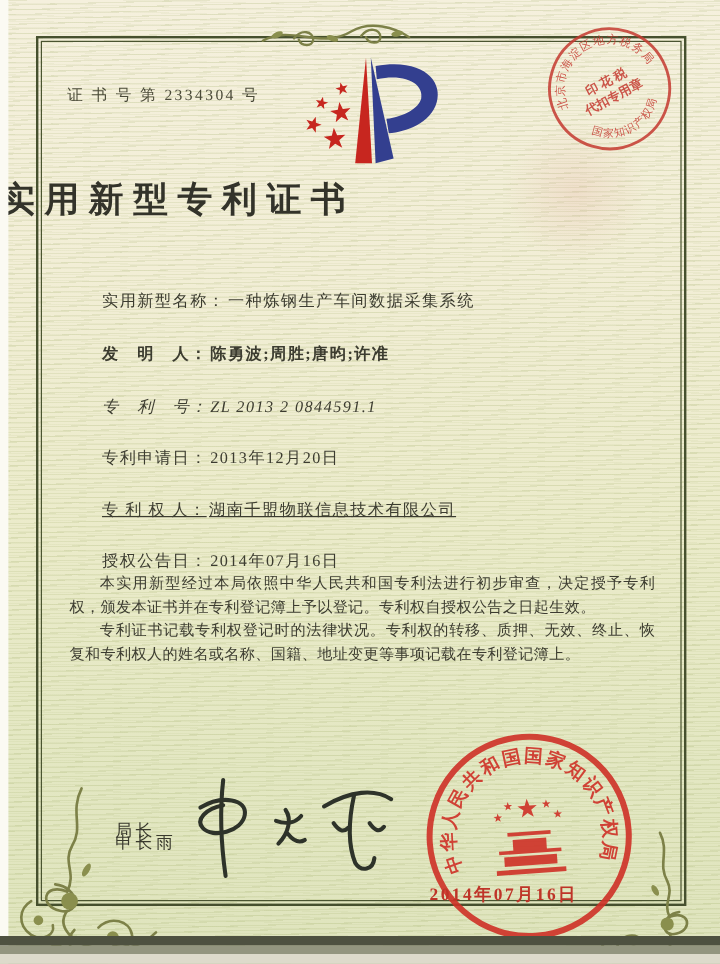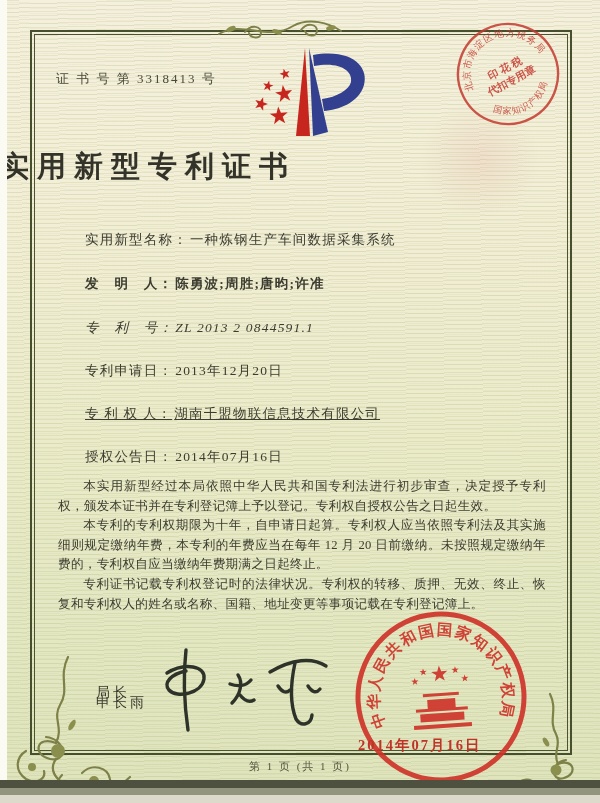--- a/index.html
+++ b/index.html
@@ -18,21 +18,21 @@
   .smudge{position:absolute;left:395px;top:75px;width:170px;height:170px;z-index:1;
     background:radial-gradient(closest-side,rgba(224,158,148,.20),rgba(224,158,148,0) 70%);}
   .frame{position:absolute;left:30px;top:30px;right:28px;bottom:48px;border:2px solid #46502e;z-index:1;}
   .frame::after{content:'';position:absolute;inset:2px;border:1px solid #4a5430;}
   .content{position:absolute;inset:0;z-index:2;color:#3c3c30;}
   .cert-no{position:absolute;left:56px;top:70px;font-size:13px;letter-spacing:2px;color:#4a4a38;}
   .logo{position:absolute;left:243px;top:42px;width:140px;height:102px;}
   .title{position:absolute;left:0;top:147px;width:100%;
     font-size:29px;font-weight:bold;letter-spacing:8px;color:#33332a;}
   .fields{position:absolute;left:85px;top:231px;right:60px;font-size:13.5px;letter-spacing:1.2px;}
-  .field-row{position:absolute;left:0;white-space:nowrap;}
+  .field-row{position:absolute;left:0;white-space:nowrap;margin-top:11px;}
   .field-row .lbl{margin-right:2px;}
   .r0{top:0px;}.r1{top:44px;font-weight:bold;}.r2{top:88px;font-style:italic;}.r3{top:131px;}.r4{top:174px;text-decoration:underline;}.r5{top:217px;}
   .paras{position:absolute;left:58px;top:477px;width:488px;}
   .paras p{margin:0;text-indent:2em;font-size:12.6px;line-height:19.6px;
     text-align:justify;letter-spacing:.3px;color:#3c3c30;}
   .sig-role{position:absolute;left:96px;top:684px;font-size:14px;letter-spacing:3px;color:#3a3a2e;}
   .sig-name{position:absolute;left:96px;top:694px;font-size:14px;letter-spacing:3px;color:#3a3a2e;}
   .sig-hand{position:absolute;left:150px;top:642px;width:195px;height:100px;}
   .seal{position:absolute;left:352px;top:608px;width:178px;height:178px;opacity:.9;transform:rotate(-4deg);}
   .seal-date{position:absolute;left:358px;top:736px;font-size:14.5px;font-weight:bold;
@@ -96,21 +96,21 @@
     </g>
     <g fill="#8a8f4e">
       <circle cx="44" cy="78" r="5.5"></circle>
       <circle cx="72" cy="100" r="4"></circle>
       <ellipse cx="54" cy="50" rx="5" ry="2.4" transform="rotate(-60 54 50)"></ellipse>
     </g>
   </svg>
 
   <div class="content">
 
-    <div class="cert-no">证 书 号 第 3318413 号</div>
+    <div class="cert-no">证 书 号 第 2334304 号</div>
 
     <svg class="logo" viewBox="0 0 140 102">
       <g fill="#c7261f">
         <polygon points="0,-10 2.35,-3.24 9.51,-3.09 3.8,1.24 5.88,8.09 0,4 -5.88,8.09 -3.8,1.24 -9.51,-3.09 -2.35,-3.24" transform="translate(42,32) scale(.55) rotate(-15)"></polygon>
         <polygon points="0,-10 2.35,-3.24 9.51,-3.09 3.8,1.24 5.88,8.09 0,4 -5.88,8.09 -3.8,1.24 -9.51,-3.09 -2.35,-3.24" transform="translate(25,44) scale(.55) rotate(12)"></polygon>
         <polygon points="0,-10 2.35,-3.24 9.51,-3.09 3.8,1.24 5.88,8.09 0,4 -5.88,8.09 -3.8,1.24 -9.51,-3.09 -2.35,-3.24" transform="translate(41,52) scale(.9) rotate(-8)"></polygon>
         <polygon points="0,-10 2.35,-3.24 9.51,-3.09 3.8,1.24 5.88,8.09 0,4 -5.88,8.09 -3.8,1.24 -9.51,-3.09 -2.35,-3.24" transform="translate(18,62) scale(.7) rotate(18)"></polygon>
         <polygon points="0,-10 2.35,-3.24 9.51,-3.09 3.8,1.24 5.88,8.09 0,4 -5.88,8.09 -3.8,1.24 -9.51,-3.09 -2.35,-3.24" transform="translate(36,74) scale(.95) rotate(-5)"></polygon>
       </g>
       <polygon points="62,6 53,94 67,94" fill="#c7261f"></polygon>
@@ -136,21 +136,20 @@
       <div class="field-row r4">
         <span class="lbl">专 利 权 人：</span><span class="val">湖南千盟物联信息技术有限公司</span>
       </div>
       <div class="field-row r5">
         <span class="lbl">授权公告日：</span><span class="val">2014年07月16日</span>
       </div>
     </div>
 
     <div class="paras">
       <p>本实用新型经过本局依照中华人民共和国专利法进行初步审查，决定授予专利权，颁发本证书并在专利登记簿上予以登记。专利权自授权公告之日起生效。</p>
-      <p>本专利的专利权期限为十年，自申请日起算。专利权人应当依照专利法及其实施细则规定缴纳年费，本专利的年费应当在每年 12 月 20 日前缴纳。未按照规定缴纳年费的，专利权自应当缴纳年费期满之日起终止。</p>
       <p>专利证书记载专利权登记时的法律状况。专利权的转移、质押、无效、终止、恢复和专利权人的姓名或名称、国籍、地址变更等事项记载在专利登记簿上。</p>
     </div>
 
     <div class="sig-role">局长</div>
     <div class="sig-name">申长雨</div>
 
     <svg class="sig-hand" viewBox="0 0 195 100">
       <g fill="none" stroke="#2e332a" stroke-width="3.4" stroke-linecap="round" stroke-linejoin="round">
         <path d="M36,8 C33,34 34,60 38,88"></path>
         <path d="M17,31 C35,20 56,24 54,37 C52,51 27,57 19,48 C13,41 21,32 36,29"></path>
@@ -192,20 +191,19 @@
       <text font-size="9.5" fill="#c53a30" letter-spacing="1">
         <textPath href="#taxTop" startOffset="50%" text-anchor="middle">北京市海淀区地方税务局</textPath>
       </text>
       <text font-size="9" fill="#c53a30" letter-spacing="1">
         <textPath href="#taxBottom" startOffset="50%" text-anchor="middle">国家知识产权局</textPath>
       </text>
       <text x="58" y="55" text-anchor="middle" font-size="10.5" font-weight="bold" fill="#c53a30">印 花 税</text>
       <text x="58" y="69" text-anchor="middle" font-size="10.5" font-weight="bold" fill="#c53a30">代扣专用章</text>
     </svg>
 
-    <div class="footer">第 1 页 (共 1 页)</div>
   </div>
 
   <div class="scan-edge-left"></div>
   <div class="scan-band-dark"></div>
   <div class="scan-band-mid"></div>
   <div class="scan-band-light"></div>
 </div>
 
 </body></html>

